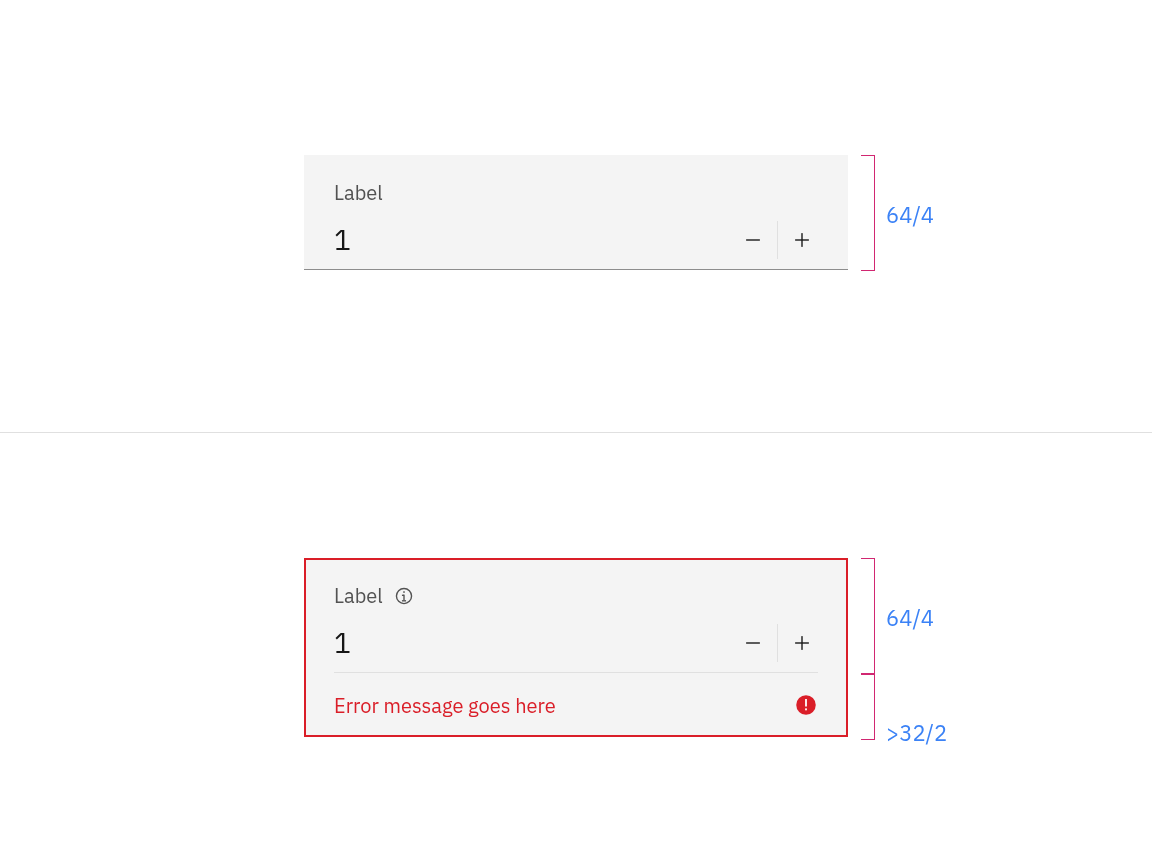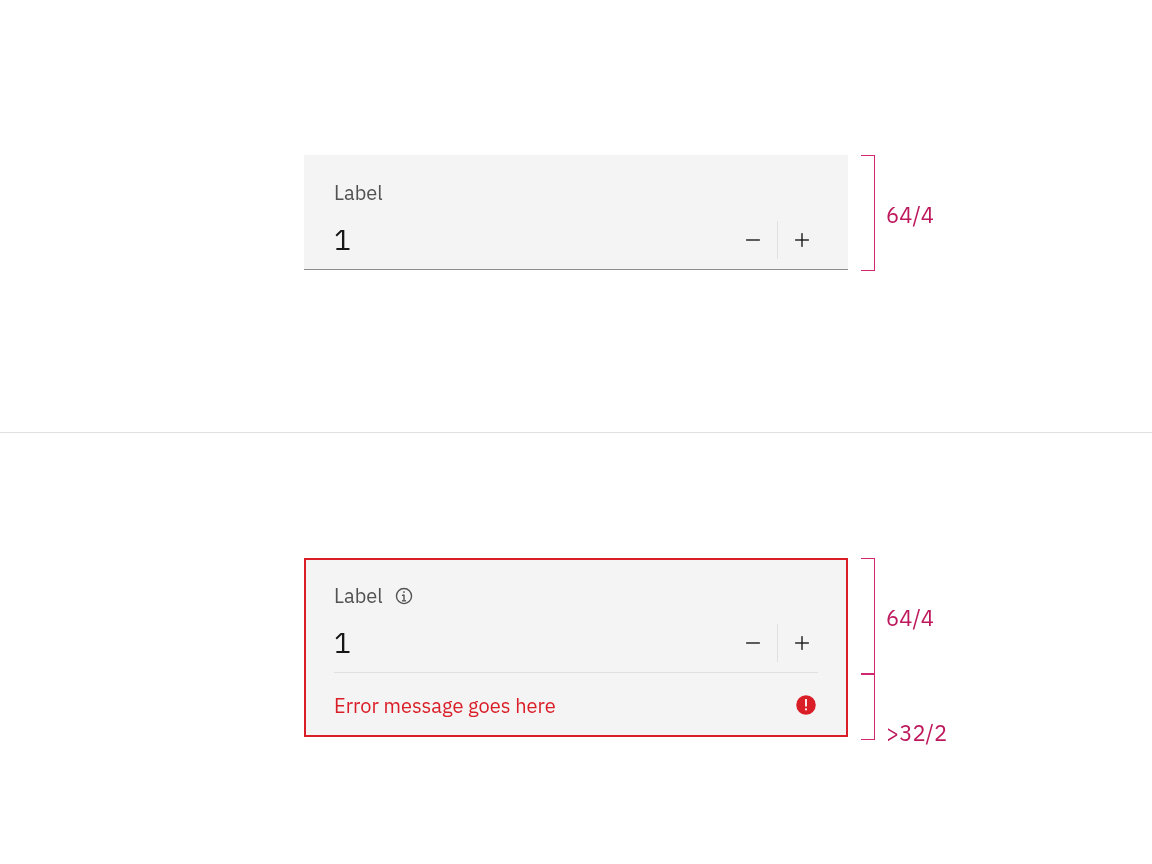--- a/index.html
+++ b/index.html
@@ -142,21 +142,21 @@
     right: -1px;
     width: 14px;
     height: 0;
     border-top: 1.5px solid #d12771;
   }
   .spec-bracket::before { top: 0; }
   .spec-bracket::after  { bottom: 0; }
 
   .spec-label {
     position: absolute;
-    color: #be185d;
+    color: #3b82f6;
     font-size: 22px;
     white-space: nowrap;
   }
 
   
   .br-top-64 {
     left: 860px;
     top: 155px;
     height: 116px;
   }

